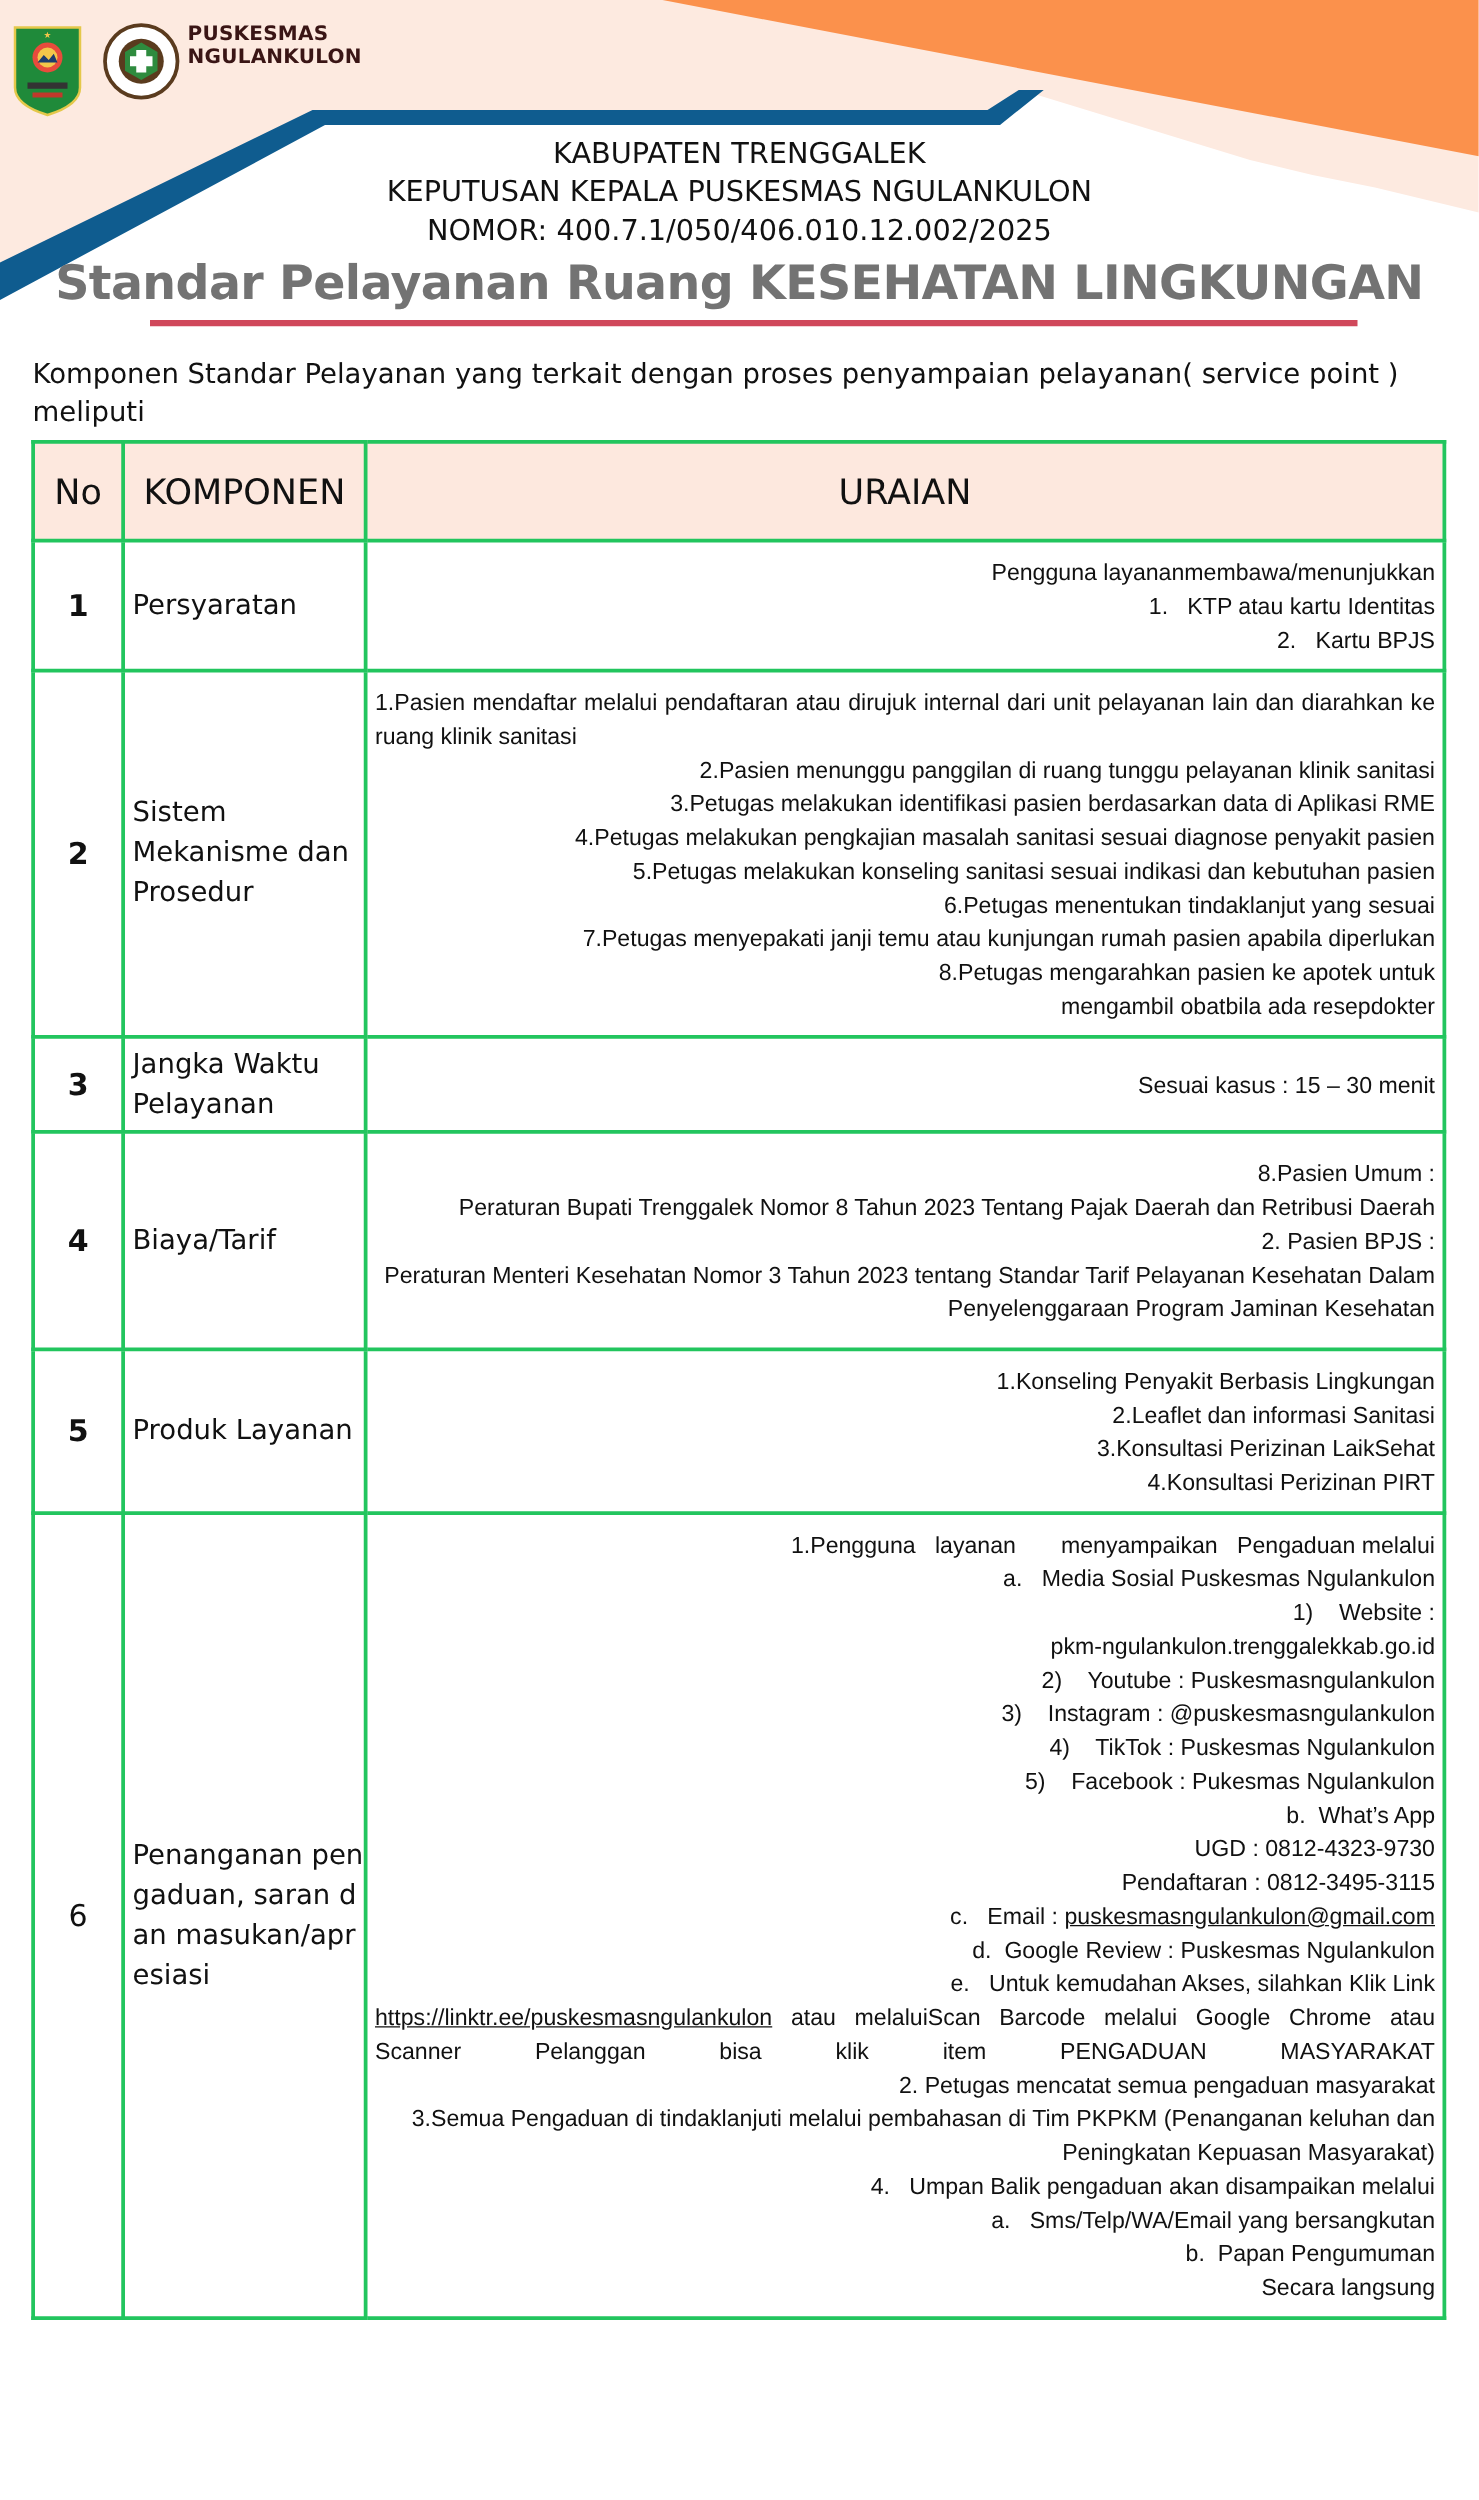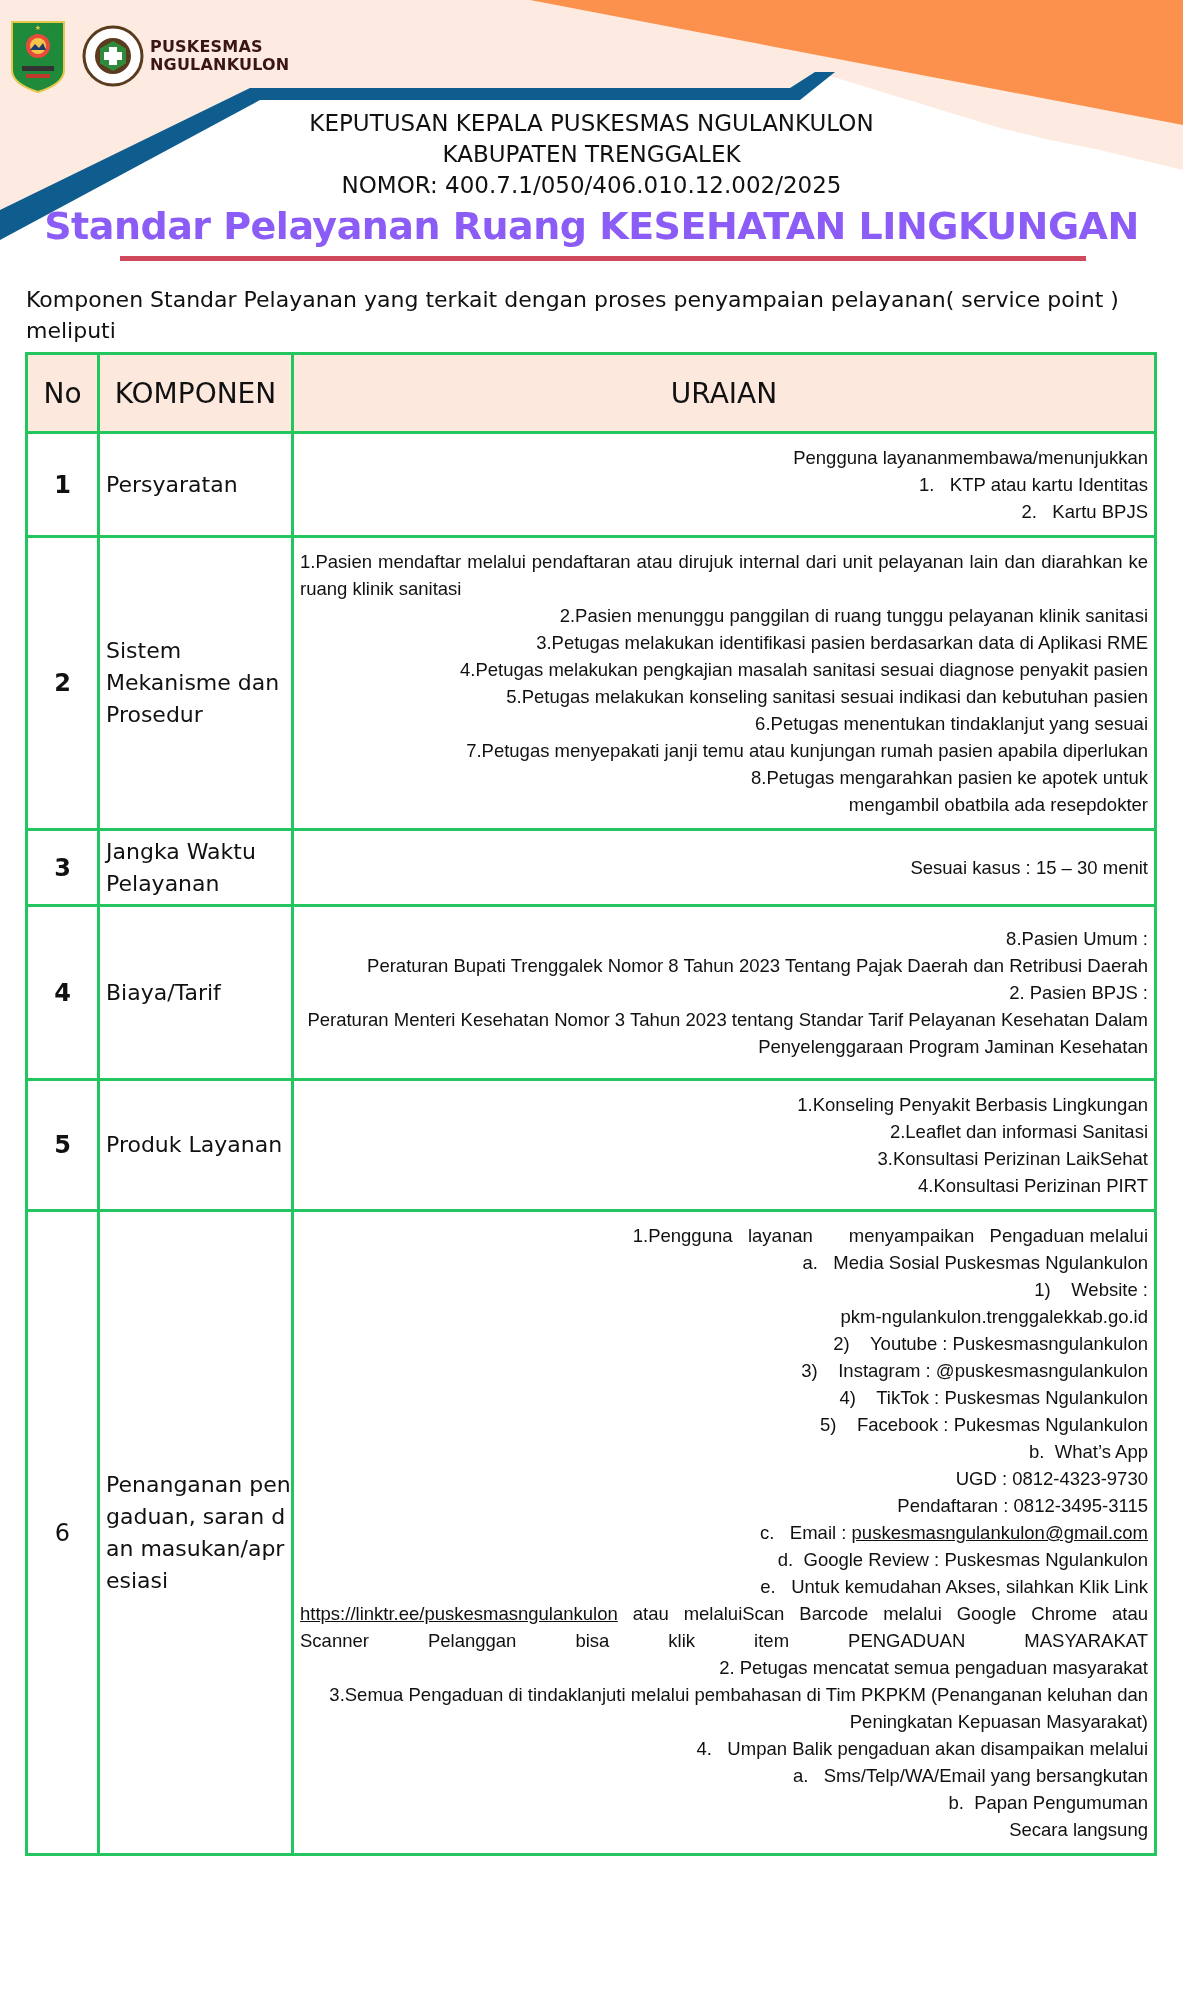--- a/index.html
+++ b/index.html
@@ -1,27 +1,27 @@
 <!DOCTYPE html>
 <html><head>
 <meta charset="utf-8">
 <style>
   html, body { margin:0; padding:0; }
   body { width:1183px; height:2000px; background:#ffffff; position:relative; overflow:hidden;
          font-family:"Liberation Sans", sans-serif; color:#111; }
   .bg-svg { position:absolute; left:0; top:0; width:1183px; height:240px; z-index:0; }
-  .logos { position:absolute; left:8px; top:18px; display:flex; align-items:center; z-index:2; }
+  .logos { position:absolute; left:8px; top:18px; display:flex; align-items:flex-start; z-index:2; }
   .kab-logo { width:60px; height:76px; }
   .pkm-logo { width:62px; height:62px; margin-left:14px; }
   .brand { margin-left:6px; font-family:"DejaVu Sans", sans-serif; font-weight:bold; color:#3a1515;
            font-size:16px; line-height:18px; letter-spacing:0.2px; }
   .head-lines { position:absolute; left:0; width:1183px; top:108px; text-align:center; z-index:2;
                 font-family:"DejaVu Sans", sans-serif; font-size:23px; line-height:31px; color:#111; }
   .main-title { position:absolute; left:0; width:1183px; top:204px; text-align:center; z-index:2;
-                font-family:"DejaVu Sans", sans-serif; font-weight:bold; font-size:38px; letter-spacing:-0.5px; color:#8b5cf6; }
+                font-family:"DejaVu Sans", sans-serif; font-weight:bold; font-size:38px; letter-spacing:-0.5px; color:#737373; }
   .title-underline { position:absolute; left:120px; width:966px; top:256px; height:5px; background:#d0485b; z-index:2; }
   .intro { position:absolute; left:26px; width:1130px; top:284px; font-family:"DejaVu Sans", sans-serif;
            font-size:22px; line-height:31px; color:#111; z-index:2; }
   table.std { position:absolute; left:25px; top:352px; width:1132px; border-collapse:collapse; z-index:2; table-layout:fixed; }
   table.std td, table.std th { border:3px solid #22c55e; vertical-align:middle; padding:0; }
   table.std thead th { background:#fde8de; height:76px; font-family:"DejaVu Sans", sans-serif; font-weight:normal; font-size:28px; }
   th.h-no { text-align:center; }
   th.h-komp { text-align:center; padding-left:6px;margin-left:28px; }
   th.h-ur { }
   td.no { text-align:center; font-size:24px; font-family:"DejaVu Sans", sans-serif; }
@@ -59,22 +59,22 @@
     <rect x="27" y="22" width="8" height="18" fill="#fff"></rect>
     <rect x="22" y="27" width="18" height="8" fill="#fff"></rect>
   </svg>
   <div class="brand">
     <div>PUSKESMAS</div>
     <div>NGULANKULON</div>
   </div>
 </div>
 
 <div class="head-lines">
+  <div>KABUPATEN TRENGGALEK</div>
   <div>KEPUTUSAN KEPALA PUSKESMAS NGULANKULON</div>
-  <div>KABUPATEN TRENGGALEK</div>
   <div>NOMOR: 400.7.1/050/406.010.12.002/2025</div>
 </div>
 
 <div class="main-title">Standar Pelayanan Ruang KESEHATAN LINGKUNGAN</div>
 <div class="title-underline"></div>
 
 <div class="intro">Komponen Standar Pelayanan yang terkait dengan proses penyampaian pelayanan( service point ) meliputi</div>
 
 <table class="std">
   <colgroup>

